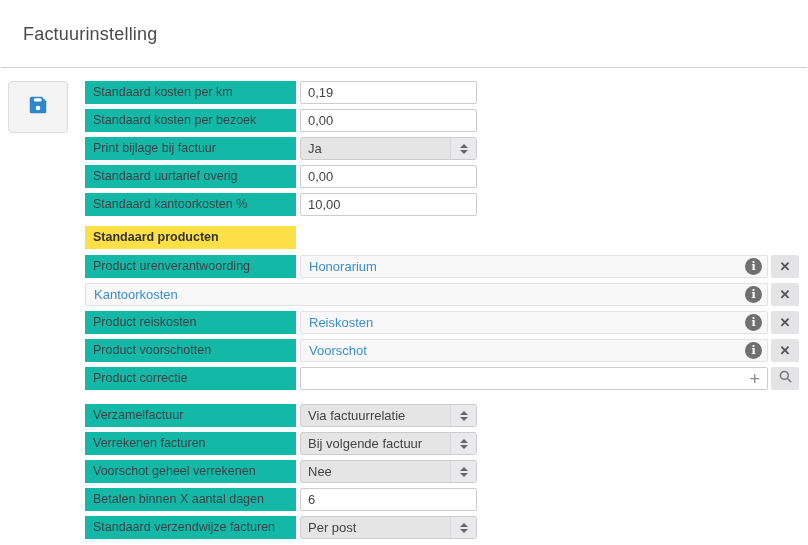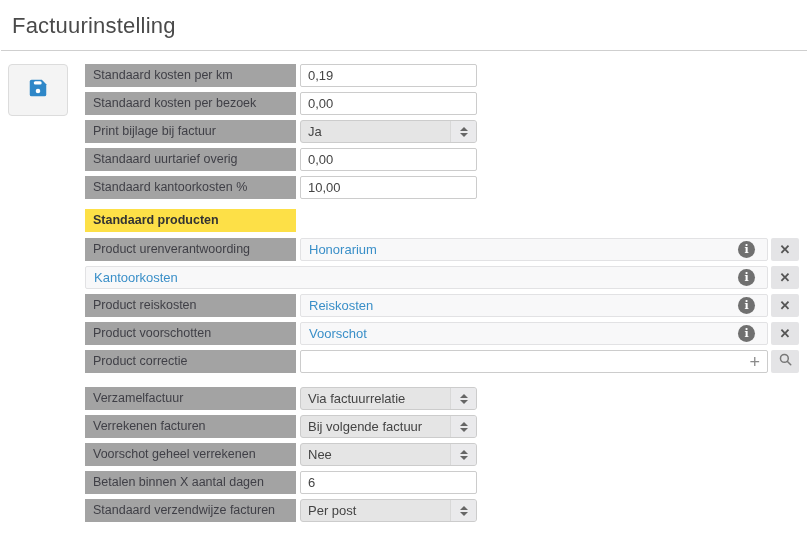--- a/index.html
+++ b/index.html
@@ -4,39 +4,39 @@
 <style>
   * { box-sizing: border-box; }
   html, body { margin: 0; padding: 0; background: #fff; }
   body {
     width: 808px; height: 545px;
     font-family: "Liberation Sans", sans-serif;
     color: #444;
     overflow: hidden;
   }
   .page-title {
-    font-size: 22px; font-weight: 400; color: #4a4a4a;
-    margin: 1px; padding: 12px 12px 10px 11px;
+    font-size: 18px; font-weight: 400; color: #4a4a4a;
+    margin: 12px; padding: 12px 12px 10px 11px;
     letter-spacing: 0.2px;
   }
   .divider { border-bottom: 1px solid #cfcfcf; margin: 0 1px; }
   .content { display: flex; align-items: flex-start; padding: 13px 8px 0 8px; }
 
   .save-btn {
     width: 60px; height: 52px; flex: 0 0 auto;
     background: #f4f4f4; border: 1px solid #dcdcdc; border-radius: 4px;
     display: flex; align-items: center; justify-content: center;
     cursor: pointer;
   }
 
   .form { margin-left: 17px; width: 714px; }
   .row { display: flex; margin-bottom: 5px; }
   .field-label {
     width: 211px; flex: 0 0 auto; height: 23px;
-    background: #a3a3a3; color: #3f3f46;
+    background: #14b8a6; color: #3f3f46;
     font-size: 12.5px; line-height: 15px;
     padding: 4px 8px; margin-right: 4px;
     white-space: nowrap; overflow: hidden;
   }
   .section-header-cell {
     width: 211px; height: 23px; background: #fde047;
     color: #333; font-size: 12.5px; font-weight: 700;
     line-height: 15px; padding: 4px 8px; white-space: nowrap;
   }
   .header-row { margin-top: 10px; margin-bottom: 6px; }
@@ -60,21 +60,21 @@
   .sel-arrows {
     width: 26px; flex: 0 0 auto; background: #eaeaec; border-left: 1px solid #d8d8d8;
     display: flex; flex-direction: column; align-items: center; justify-content: center; gap: 2px;
   }
   .tri-up { width: 0; height: 0; border-left: 4px solid transparent; border-right: 4px solid transparent; border-bottom: 4px solid #666; }
   .tri-down { width: 0; height: 0; border-left: 4px solid transparent; border-right: 4px solid transparent; border-top: 4px solid #666; }
 
   .product-value {
     flex: 1; height: 23px;
     background: #f8f8f9; border: 1px solid #e2e2e4; border-radius: 2px;
-    display: flex; align-items: center; padding: 0 12px 0 8px;
+    display: flex; align-items: center; padding: 0 5px 0 8px;
     overflow: hidden;
   }
   .product-link { color: #3a8fc8; font-size: 13px; text-decoration: none; flex: 1; cursor: pointer; white-space: nowrap; }
   .info-icon {
     width: 17px; height: 17px; border-radius: 50%; flex: 0 0 auto;
     background: #707070; color: #fff;
     font-size: 11px; font-weight: 700; font-family: "DejaVu Serif", serif;
     display: flex; align-items: center; justify-content: center;
     cursor: pointer;
   }

